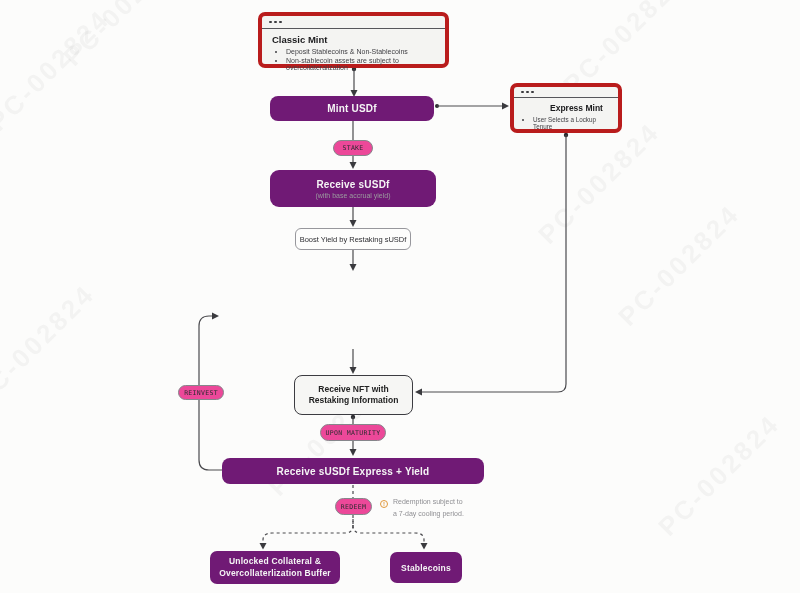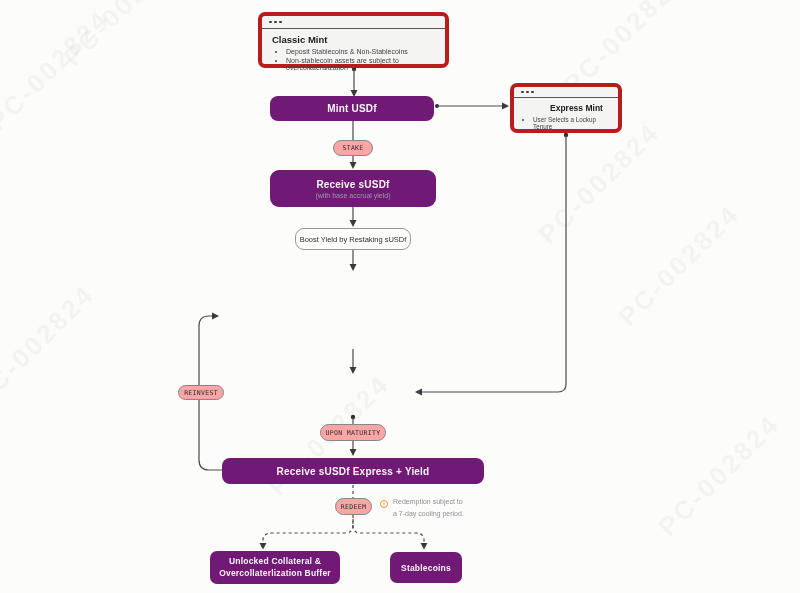--- a/index.html
+++ b/index.html
@@ -36,21 +36,21 @@
 
   
   .litebox{position:absolute;background:#fdfdfc;border:1px solid #97979c;border-radius:6px;
            display:flex;align-items:center;justify-content:center;box-sizing:border-box;
            font-size:7.5px;color:#2e2e32;text-align:center;}
   .nftbox{position:absolute;background:#f6f6f4;border:1.3px solid #3c3c41;border-radius:8px;
           display:flex;flex-direction:column;align-items:center;justify-content:center;
           font-size:8.5px;font-weight:bold;color:#222;line-height:1.35;box-sizing:border-box;text-align:center;}
 
   
-  .pill{position:absolute;background:#fca5a5;border:1px solid #86868b;border-radius:9px;
+  .pill{position:absolute;background:#ec4899;border:1px solid #86868b;border-radius:9px;
         display:flex;align-items:center;justify-content:center;
         font-family:"DejaVu Sans Mono",monospace;font-size:6.5px;color:#2b2b2f;
         letter-spacing:.3px;box-sizing:border-box;}
 
   
   .opt-row{display:flex;gap:9px;padding:7px 13px 0 13px;}
   .opt{background:#ffffff;border:1px solid #6e6e73;border-radius:7px;height:23px;
        display:flex;align-items:center;justify-content:center;
        font-size:7px;font-weight:bold;color:#222;box-sizing:border-box;}
 
@@ -155,29 +155,33 @@
 
   <div class="pill" style="left:333px;top:140px;width:40px;height:16px;">
     <span>STAKE</span>
   </div>
 
   <div class="dark" style="left:270px;top:170px;width:166px;height:37px;border-radius:9px;">
     <div class="dtitle">Receive sUSDf</div>
     <div class="dsub">(with base accrual yield)</div>
   </div>
 
-  <div class="litebox" style="left:295px;top:228px;width:116px;height:22px;border-radius:9px;">
+  <div class="litebox" style="left:295px;top:228px;width:116px;height:22px;">
     <span>Boost Yield by Restaking sUSDf</span>
   </div>
 
 
   <div class="pill" style="left:178px;top:385px;width:46px;height:15px;">
     <span>REINVEST</span>
   </div>
 
+  <div class="nftbox" style="left:294px;top:375px;width:119px;height:40px;">
+    <span>Receive NFT with</span>
+    <span>Restaking Information</span>
+  </div>
 
   <div class="pill" style="left:320px;top:424px;width:66px;height:17px;">
     <span>UPON MATURITY</span>
   </div>
 
   <div class="dark" style="left:222px;top:458px;width:262px;height:26px;">
     <div class="dtitle">Receive sUSDf Express + Yield</div>
   </div>
 
   <div class="pill" style="left:335px;top:498px;width:37px;height:17px;">

